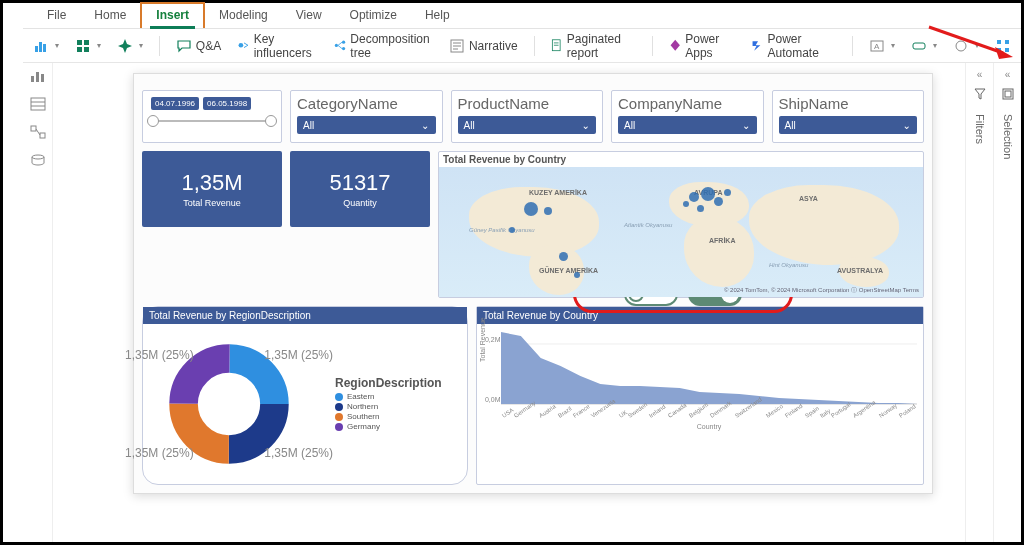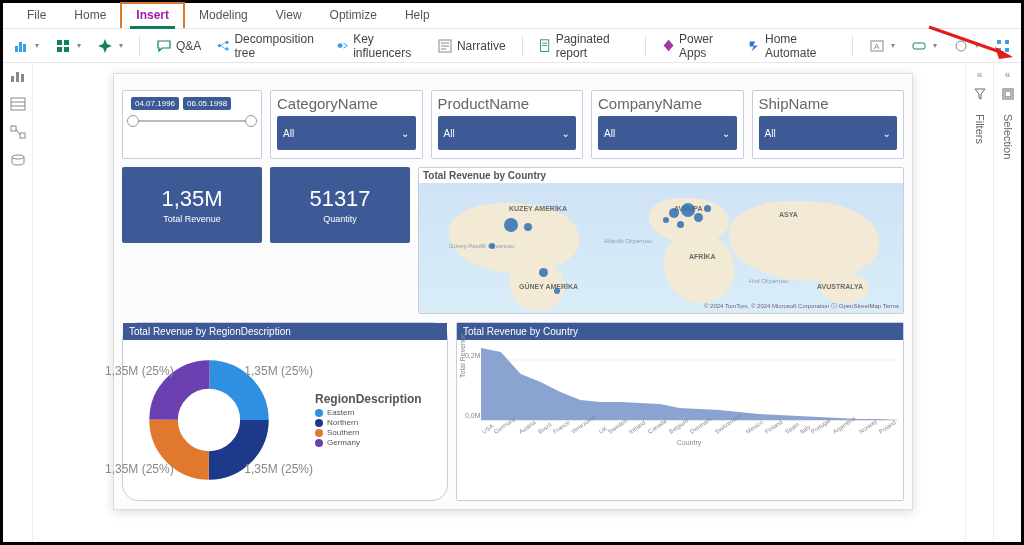--- a/index.html
+++ b/index.html
@@ -1,21 +1,21 @@
 <!DOCTYPE html>
 <html><head>
 <meta charset="utf-8">
 <style>
   * { box-sizing: border-box; margin: 0; padding: 0; font-family: "Segoe UI", Arial, sans-serif; }
   html,body { width:1024px; height:545px; overflow:hidden; background:#fff; }
-  .frame { width:1024px; height:545px; border:3px solid #000; position:relative; background:#fff; }
+  .frame { width:1024px; height:545px; border:3px solid #000; position:relative; background:#fff;padding-left:20px; }
   
   .menubar { display:flex; align-items:flex-end; height:26px; padding:0 10px; font-size:12px; color:#555; border-bottom:1px solid #e3e3e3;}
   .menubar .menu-item { padding:4px 14px 6px; cursor:pointer; }
-  .menubar .menu-item.active { color:#a21caf; font-weight:600; border:2px solid #d87a2a; border-bottom:none; position:relative;}
+  .menubar .menu-item.active { color:#15803d; font-weight:600; border:2px solid #d87a2a; border-bottom:none; position:relative;}
   .menubar .menu-item.active::after { content:""; position:absolute; left:8px; right:8px; bottom:-1px; height:3px; background:#0d7d57;}
   
   .ribbon { display:flex; align-items:center; height:34px; padding:0 10px; gap:16px; font-size:12px; color:#444; border-bottom:1px solid #e6e6e6;}
   .ribbon .rbtn { display:flex; align-items:center; gap:4px; cursor:pointer; }
   .ribbon .ic { width:16px; height:16px; display:inline-flex; align-items:center; justify-content:center; }
   .chev { font-size:8px; color:#888; margin-left:2px;}
   .ribbon .sep { width:1px; height:20px; background:#e0e0e0; }
   
   .main { display:flex; height:calc(100% - 60px); }
   .leftrail { width:30px; border-right:1px solid #eee; display:flex; flex-direction:column; align-items:center; padding-top:6px; gap:14px;}
@@ -24,21 +24,21 @@
   .rightrails { display:flex; }
   .vrail { width:28px; border-left:1px solid #eee; display:flex; flex-direction:column; align-items:center; padding-top:6px; gap:6px;}
   .vlabel { writing-mode:vertical-rl; font-size:11px; color:#666; margin-top:4px;}
   
   .canvas { width:800px; border:1px solid #ddd; box-shadow:0 2px 10px rgba(0,0,0,.15); background:#fcfcfc; padding:8px; }
   .title-banner { background:#3d5a97; color:#fff; text-align:center; font-family:"Comic Sans MS", cursive; font-size:22px; font-weight:bold; padding:8px 0; border-radius:2px;}
   .row { display:flex; gap:8px; margin-top:8px;}
   .card { border:1px solid #c7cde0; border-radius:2px; background:#fff; }
   .slicer { flex:1; padding:4px 6px 8px; }
   .slicer-label { font-size:15px; color:#666; }
-  .slicer-box { margin-top:4px; height:34px; background:#3d5a97; color:#fff; font-size:10px; display:flex; align-items:center; justify-content:space-between; padding:0 6px; border-radius:2px;}
+  .slicer-box { margin-top:4px; height:18px; background:#3d5a97; color:#fff; font-size:10px; display:flex; align-items:center; justify-content:space-between; padding:0 6px; border-radius:2px;}
   .date-slicer { width:140px; padding:6px 8px 10px;}
   .date-chips { display:flex; gap:4px;}
   .date-chip { background:#3d5a97; color:#fff; font-size:8px; padding:2px 4px; border-radius:2px;}
   .range-track { margin-top:10px; height:2px; background:#bbb; position:relative;}
   .range-thumb { position:absolute; top:-5px; width:12px; height:12px; border:1px solid #999; background:#fff; border-radius:50%;}
   .kpi { width:140px; height:76px; background:#3d5a97; color:#fff; display:flex; flex-direction:column; align-items:center; justify-content:center; border-radius:2px;}
   .kpi .big { font-size:22px; font-weight:300;}
   .kpi .small { font-size:9px; margin-top:2px;}
   .viz { flex:1; display:flex; flex-direction:column;}
   .viz-title { background:#3d5a97; color:#fff; font-size:10px; padding:3px 6px;}
@@ -131,40 +131,40 @@
         <span class="ic">
           <svg viewBox="0 0 16 16">
             <path d="M2 3h12v7H6l-3 3V10H2z" fill="none" stroke="#12805c" stroke-width="1.2"></path>
           </svg>
         </span>
         <span>Q&amp;A</span>
       </div>
     <div class="rbtn">
         <span class="ic">
           <svg viewBox="0 0 16 16">
+            <circle cx="5" cy="8" r="3" fill="#37a0e6"></circle>
+            <path d="M9 5l5 3-5 3" fill="none" stroke="#37a0e6" stroke-width="1.2"></path>
+          </svg>
+        </span>
+        <span>Key influencers</span>
+      </div>
+    <div class="rbtn">
+        <span class="ic">
+          <svg viewBox="0 0 16 16">
             <circle cx="3" cy="8" r="2" fill="#37a0e6"></circle>
             <circle cx="12" cy="4" r="2" fill="#37a0e6"></circle>
             <circle cx="12" cy="12" r="2" fill="#37a0e6"></circle>
             <path d="M5 8L10 4M5 8L10 12" stroke="#37a0e6"></path>
           </svg>
         </span>
         <span>Decomposition tree</span>
       </div>
     <div class="rbtn">
         <span class="ic">
           <svg viewBox="0 0 16 16">
-            <circle cx="5" cy="8" r="3" fill="#37a0e6"></circle>
-            <path d="M9 5l5 3-5 3" fill="none" stroke="#37a0e6" stroke-width="1.2"></path>
-          </svg>
-        </span>
-        <span>Key influencers</span>
-      </div>
-    <div class="rbtn">
-        <span class="ic">
-          <svg viewBox="0 0 16 16">
             <rect x="2" y="2" width="12" height="12" fill="none" stroke="#888"></rect>
             <line x1="4" y1="5" x2="12" y2="5" stroke="#888"></line>
             <line x1="4" y1="8" x2="12" y2="8" stroke="#888"></line>
             <line x1="4" y1="11" x2="9" y2="11" stroke="#888"></line>
           </svg>
         </span>
         <span>Narrative</span>
       </div>
     <div class="sep"></div>
     <div class="rbtn">
@@ -185,21 +185,21 @@
           </svg>
         </span>
         <span>Power Apps</span>
       </div>
     <div class="rbtn">
         <span class="ic">
           <svg viewBox="0 0 16 16">
             <polygon points="2,3 9,3 6,8 12,8 4,15 7,9 2,9" fill="#2f6fe0"></polygon>
           </svg>
         </span>
-        <span>Home Automate</span>
+        <span>Power Automate</span>
       </div>
     <div class="sep"></div>
     <div class="rbtn">
         <span class="ic">
           <svg viewBox="0 0 16 16">
             <rect x="2" y="3" width="12" height="10" fill="none" stroke="#888"></rect>
             <text x="5" y="11" font-size="8" fill="#888">A</text>
           </svg>
         </span>
         <span class="chev">▾</span>

